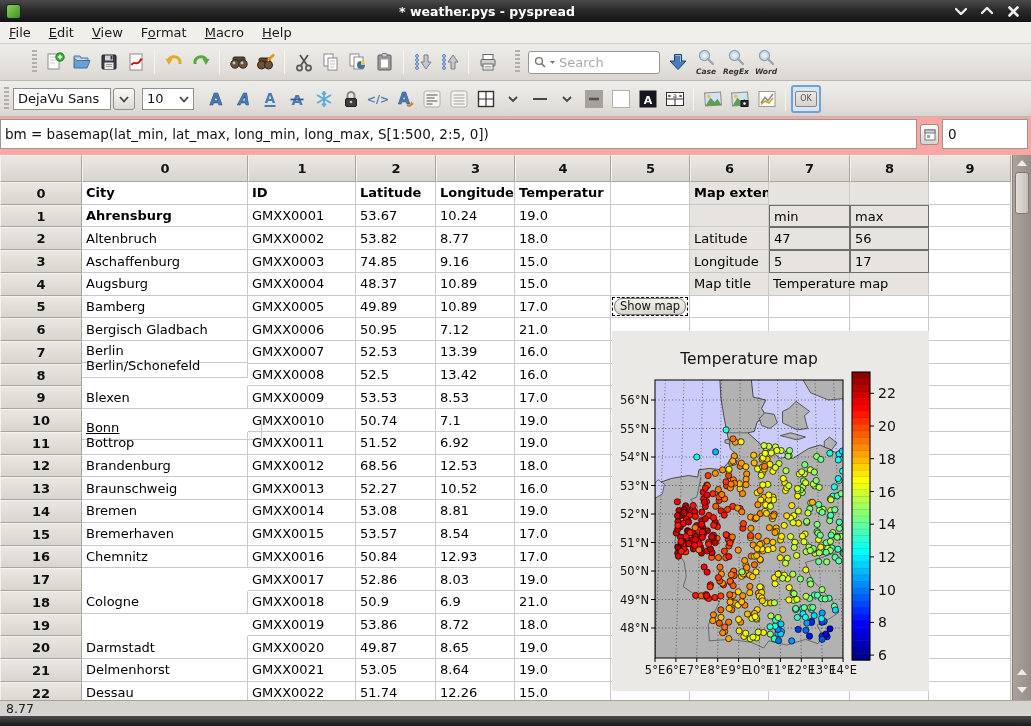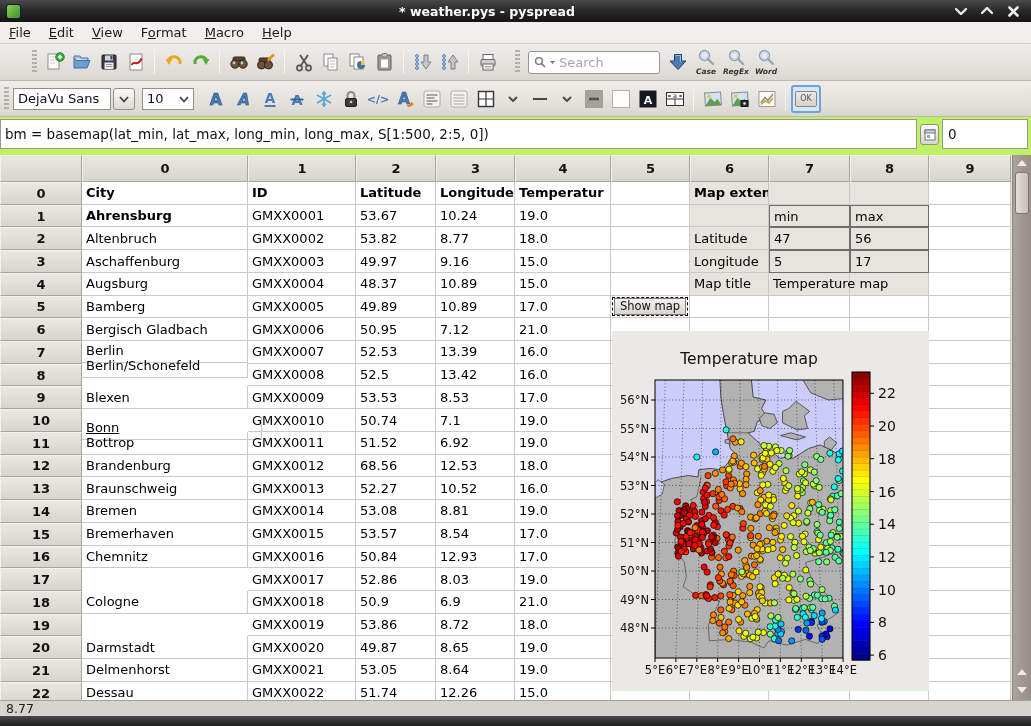--- a/index.html
+++ b/index.html
@@ -32,41 +32,41 @@
   .combo .entry{background:#fff;border:1px solid #928e88;height:22px;font-size:13px;
     display:flex;align-items:center;padding:0 4px;color:#111;}
   .dropbtn{width:22px;height:22px;margin-left:2px;border:1px solid #928e88;border-radius:3px;
     background:linear-gradient(#fbfaf8,#dedad4);display:flex;align-items:center;justify-content:center;}
   .searchbox{width:132px;height:23px;background:#fff;border:1px solid #9a968f;border-radius:3px;
     display:flex;align-items:center;padding:0 4px;margin:0 4px;}
   .searchbox .ph{color:#a8a8a8;font-size:13px;margin-left:3px;}
   .ftoggle{display:flex;flex-direction:column;align-items:center;width:30px;}
   .ftoggle .lbl{font-size:7.5px;font-style:italic;font-weight:bold;color:#333;margin-top:-3px;}
   
-  .formulabar{position:absolute;left:0;top:117px;width:1031px;height:38px;background:#bef264;}
+  .formulabar{position:absolute;left:0;top:117px;width:1031px;height:38px;background:#fca5a5;}
   .formula-entry{position:absolute;left:0;top:2px;width:917px;height:30px;background:#fff;
     border:1px solid #9a968f;font-size:13.5px;color:#111;display:flex;align-items:center;padding-left:4px;
     white-space:nowrap;overflow:hidden;}
   .tbl-btn{position:absolute;left:920px;top:7px;width:19px;height:21px;border:1px solid #928e88;
     border-radius:3px;background:linear-gradient(#fbfaf8,#d8d4ce);display:flex;align-items:center;justify-content:center;}
   .tbl-entry{position:absolute;left:942px;top:2px;width:86px;height:30px;background:#fff;
     border:1px solid #9a968f;font-size:13.5px;color:#111;display:flex;align-items:center;padding-left:5px;}
   
   #grid{position:absolute;left:0;top:155px;width:1011px;height:545px;background:#fff;overflow:hidden;}
   .hcell{position:absolute;background:linear-gradient(#eae7e2,#d8d4ce);border:1px solid #a8a49e;
     border-top-color:#f4f2ef;border-left-color:#f4f2ef;font-weight:bold;font-size:13px;color:#111;
     display:flex;align-items:center;justify-content:center;}
   .cell{position:absolute;border-right:1px solid #c9c9c9;border-bottom:1px solid #c9c9c9;
     font-size:13px;color:#000;display:flex;align-items:center;padding-left:4px;white-space:nowrap;overflow:hidden;}
   .cell.b{font-weight:bold;}
   .cell.extent{background:#e7e4df;}
   .cell.boxed{border:1px solid #6e6e6e;}
   .cell.ovf{overflow:visible;z-index:3;}
   .showmap-cell{position:absolute;border:1px dashed #000;display:flex;align-items:center;justify-content:center;z-index:4;}
-  .showmap-btn{width:72px;height:17px;border:1px solid #7e7a74;border-radius:0;
+  .showmap-btn{width:72px;height:17px;border:1px solid #7e7a74;border-radius:8px;
     background:linear-gradient(#f4f2ee,#d9d5cf);font-size:11.5px;color:#111;
     display:flex;align-items:center;justify-content:center;}
   
   #figure{position:absolute;left:612px;top:331px;width:317px;height:360px;z-index:2;}
   
   .vscroll{position:absolute;left:1012px;top:155px;width:19px;height:545px;
     background:linear-gradient(90deg,#aba39b,#978f87);border-left:1px solid #8a847d;}
   .vthumb{position:absolute;left:2px;top:17px;width:14px;height:42px;background:linear-gradient(90deg,#e2ddd7,#c6c0b9);
     border:1px solid #7d7770;border-radius:3px;}
   .chev{position:absolute;left:4px;width:0;height:0;border-left:5px solid transparent;border-right:5px solid transparent;}
@@ -511,21 +511,21 @@
       <div class="cell" style="left: 356px; top: 72.44px; width: 80px; height: 22.72px;">53.82</div>
       <div class="cell" style="left: 436px; top: 72.44px; width: 79px; height: 22.72px;">8.77</div>
       <div class="cell" style="left: 515px; top: 72.44px; width: 96px; height: 22.72px;">18.0</div>
       <div class="cell" style="left: 611px; top: 72.44px; width: 79px; height: 22.72px;"></div>
       <div class="cell extent" style="left: 690px; top: 72.44px; width: 79px; height: 22.72px;">Latitude</div>
       <div class="cell extent boxed" style="left: 769px; top: 72.44px; width: 81px; height: 22.72px;">47</div>
       <div class="cell extent boxed" style="left: 850px; top: 72.44px; width: 79px; height: 22.72px;">56</div>
       <div class="cell" style="left: 929px; top: 72.44px; width: 82px; height: 22.72px;"></div>
       <div class="cell" style="left: 82px; top: 95.16px; width: 166px; height: 22.72px;">Aschaffenburg</div>
       <div class="cell" style="left: 248px; top: 95.16px; width: 108px; height: 22.72px;">GMXX0003</div>
-      <div class="cell" style="left: 356px; top: 95.16px; width: 80px; height: 22.72px;">49.97</div>
+      <div class="cell" style="left: 356px; top: 95.16px; width: 80px; height: 22.72px;">74.85</div>
       <div class="cell" style="left: 436px; top: 95.16px; width: 79px; height: 22.72px;">9.16</div>
       <div class="cell" style="left: 515px; top: 95.16px; width: 96px; height: 22.72px;">15.0</div>
       <div class="cell" style="left: 611px; top: 95.16px; width: 79px; height: 22.72px;"></div>
       <div class="cell extent" style="left: 690px; top: 95.16px; width: 79px; height: 22.72px;">Longitude</div>
       <div class="cell extent boxed" style="left: 769px; top: 95.16px; width: 81px; height: 22.72px;">5</div>
       <div class="cell extent boxed" style="left: 850px; top: 95.16px; width: 79px; height: 22.72px;">17</div>
       <div class="cell" style="left: 929px; top: 95.16px; width: 82px; height: 22.72px;"></div>
       <div class="cell" style="left: 82px; top: 117.88px; width: 166px; height: 22.72px;">Augsburg</div>
       <div class="cell" style="left: 248px; top: 117.88px; width: 108px; height: 22.72px;">GMXX0004</div>
       <div class="cell" style="left: 356px; top: 117.88px; width: 80px; height: 22.72px;">48.37</div>

